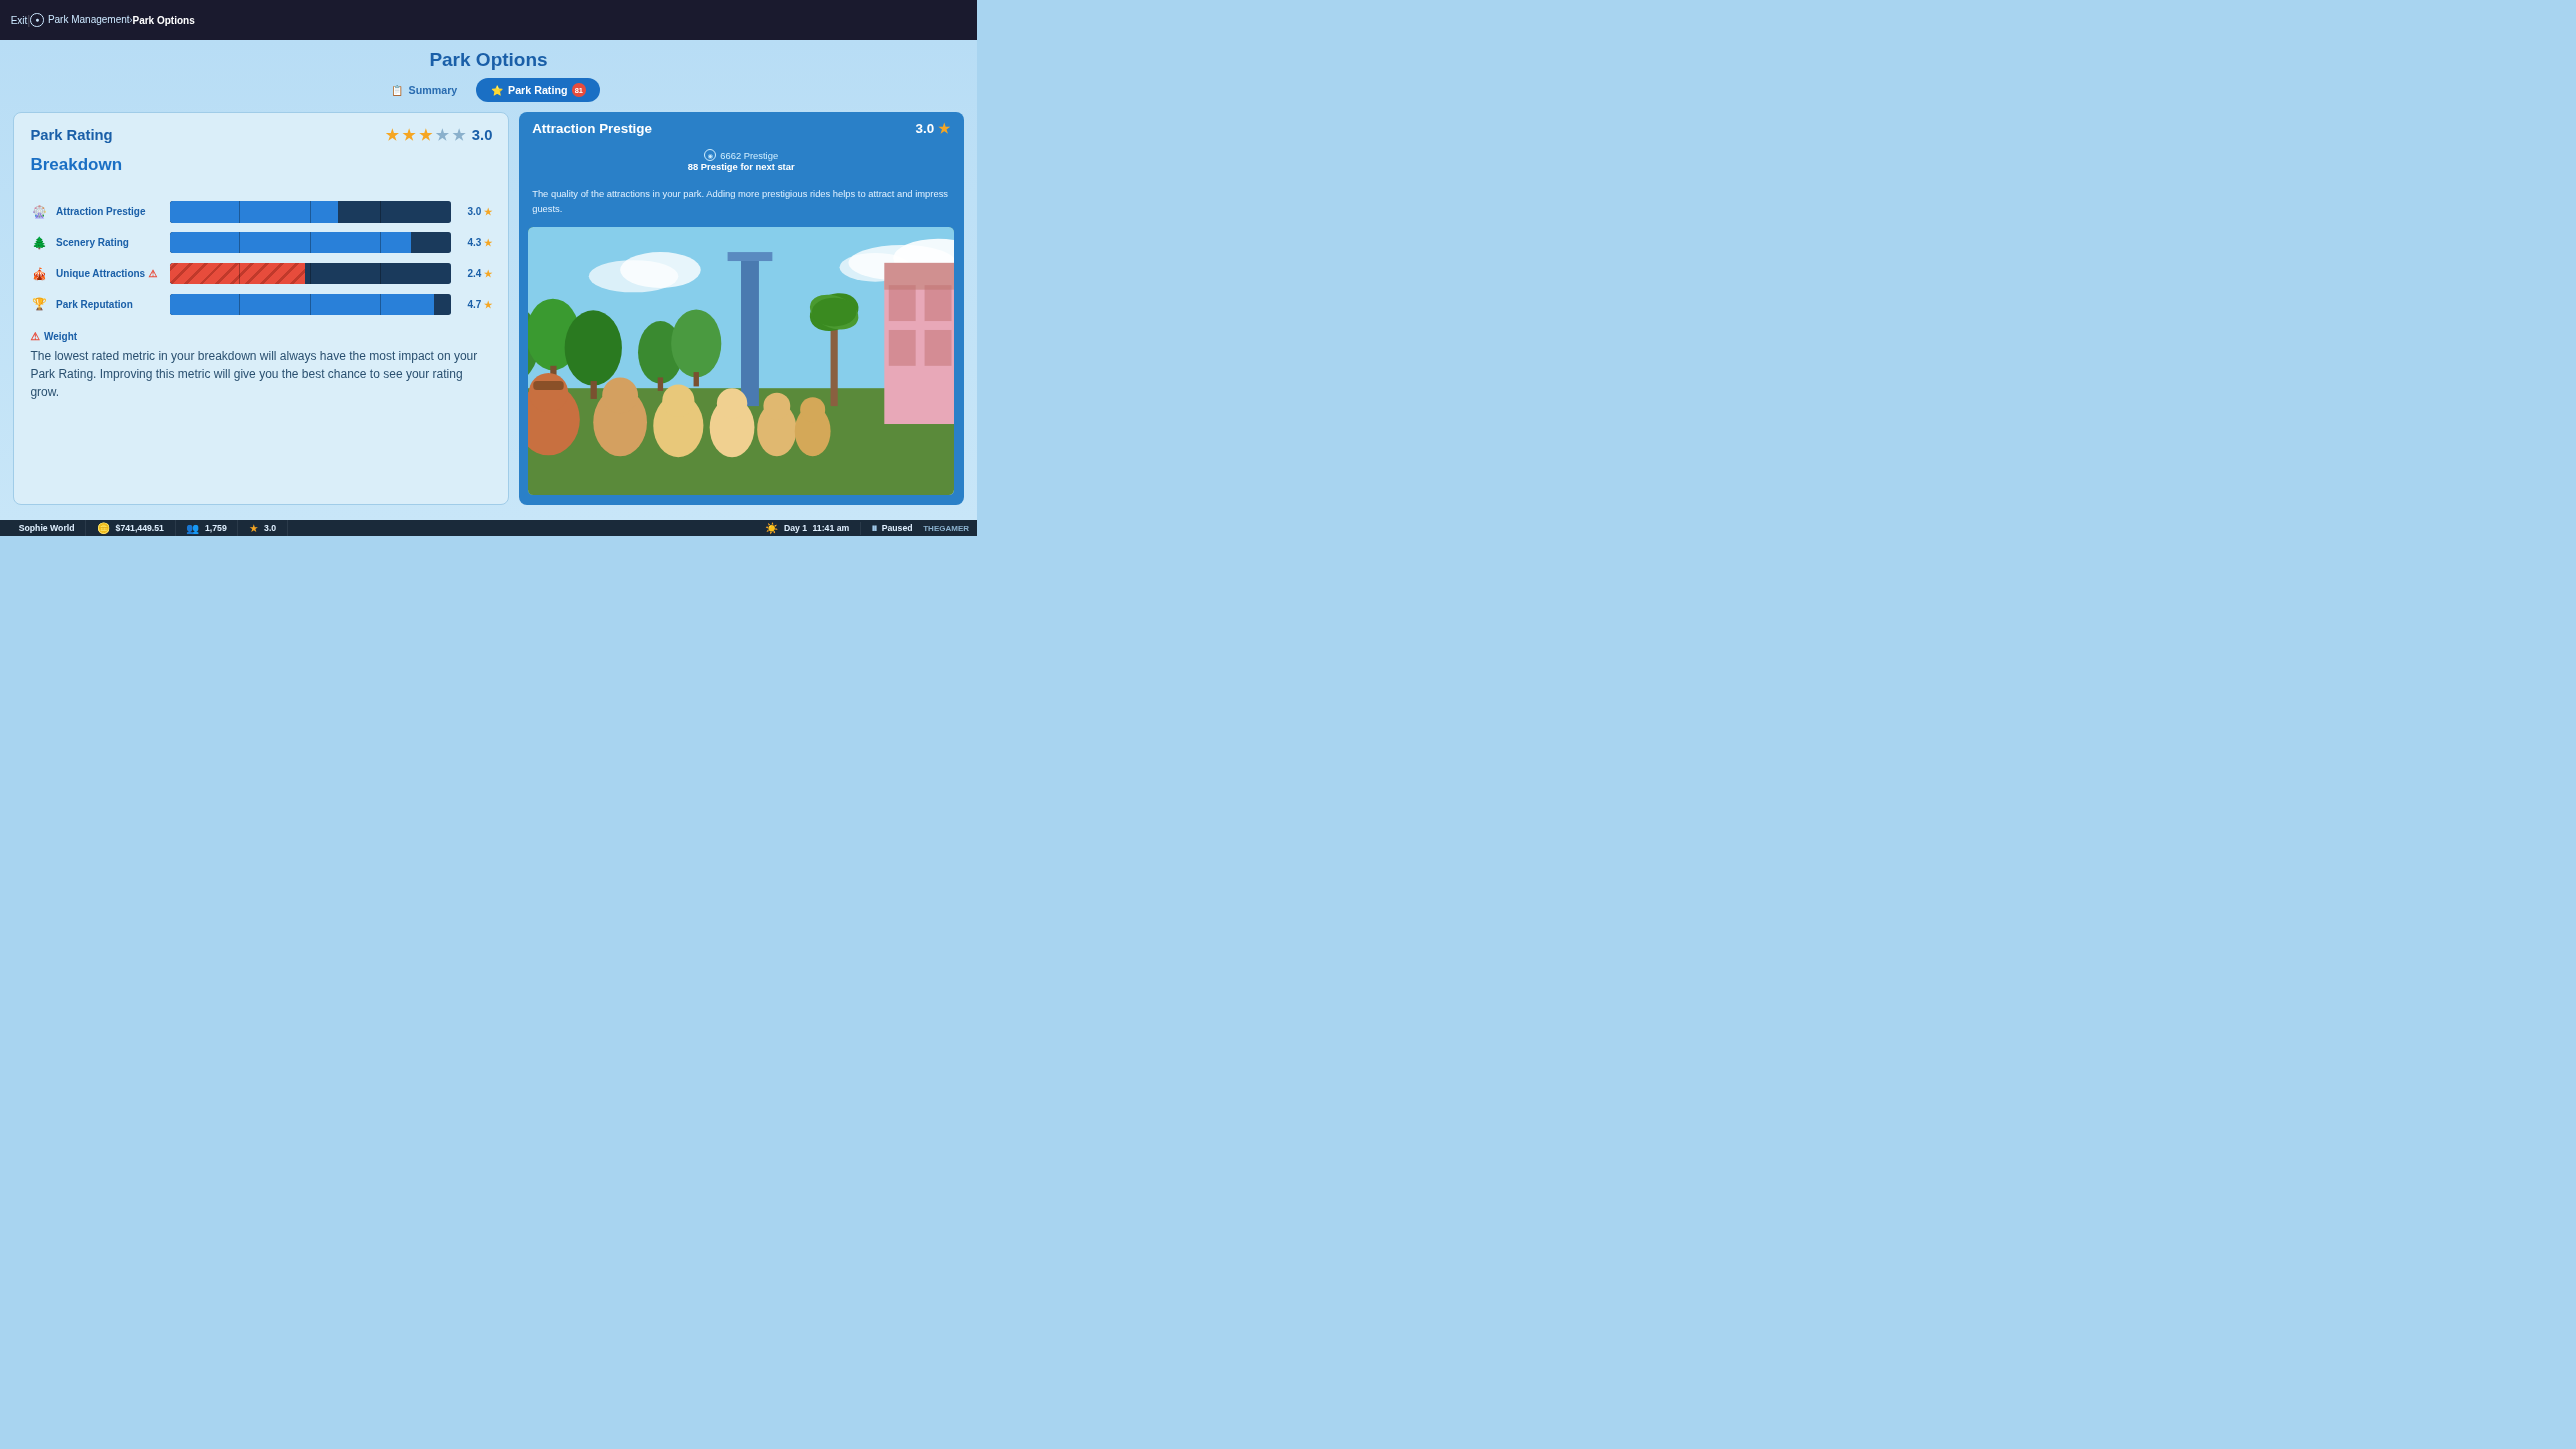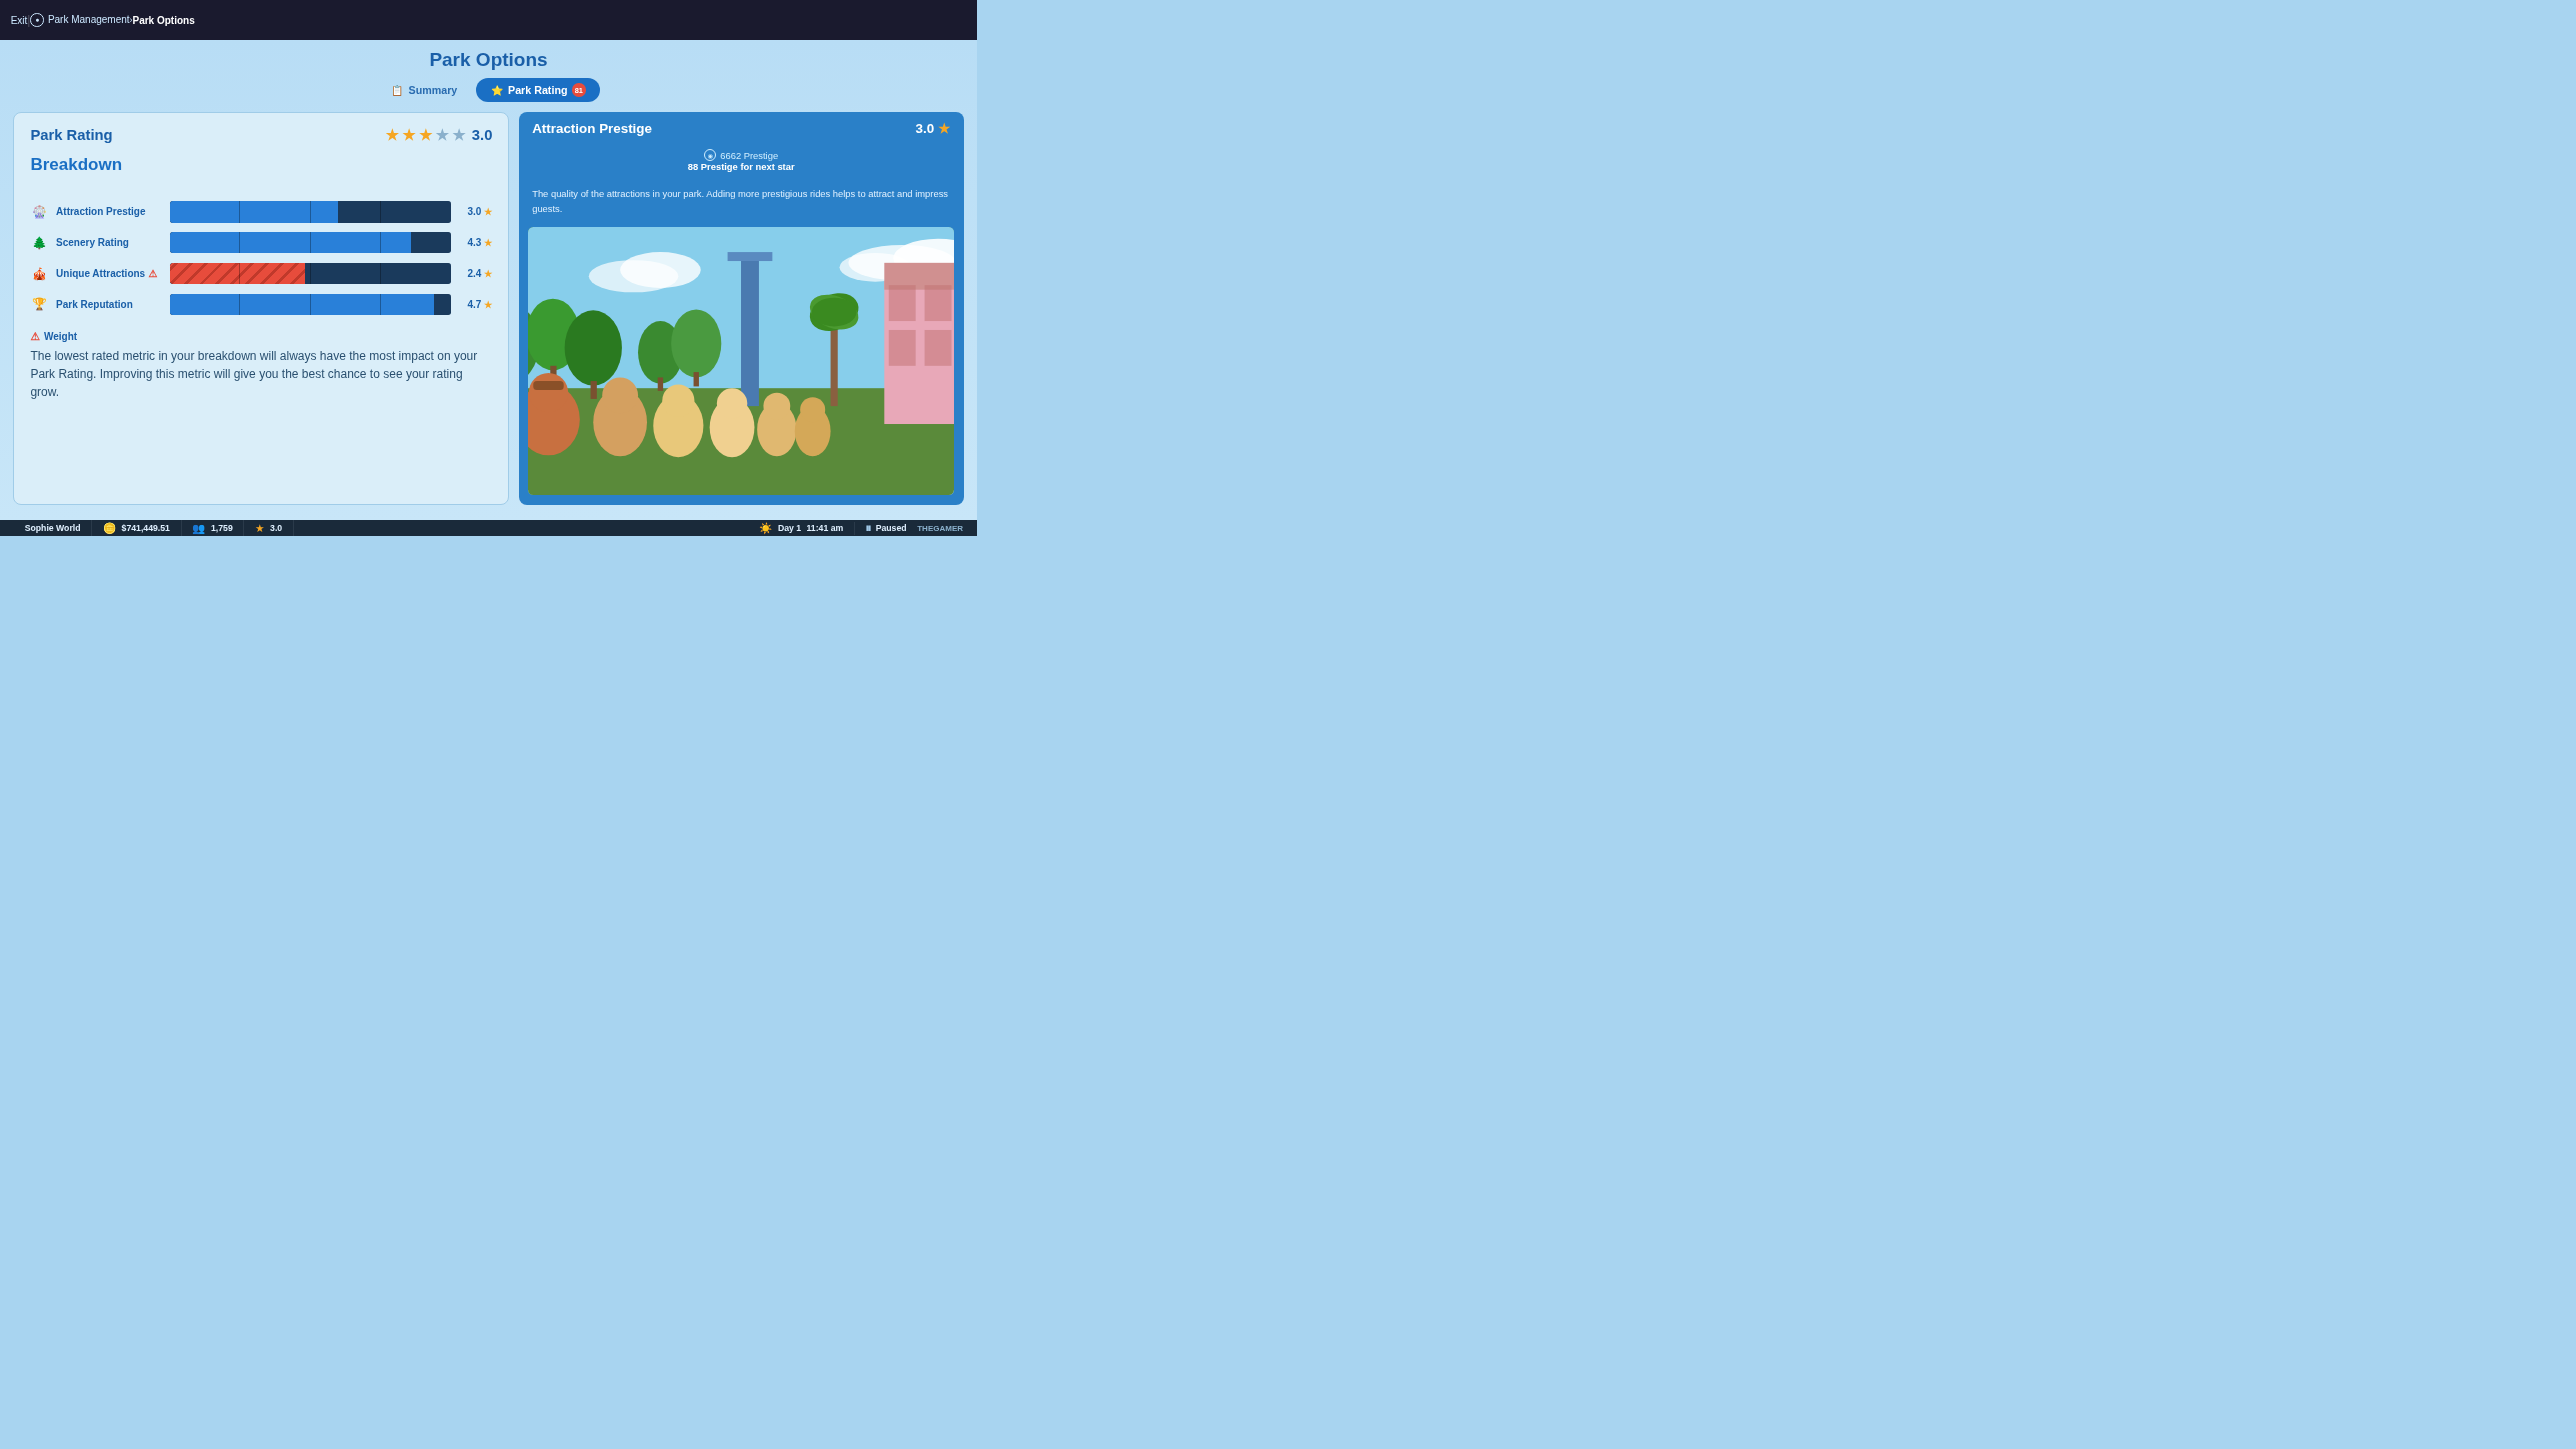--- a/index.html
+++ b/index.html
@@ -342,21 +342,21 @@
       position: relative;
       min-height: 134px;
     }
 
     
     .status-bar {
       height: 16px;
       background: #1a2a3a;
       display: flex;
       align-items: center;
-      padding: 0 14px;
+      padding: 0 8px;
       gap: 0;
     }
     .status-section {
       display: flex;
       align-items: center;
       gap: 5.4px;
       padding: 0 10.7px;
       border-right: 0.7px solid #2a3a4a;
       height: 100%;
     }

